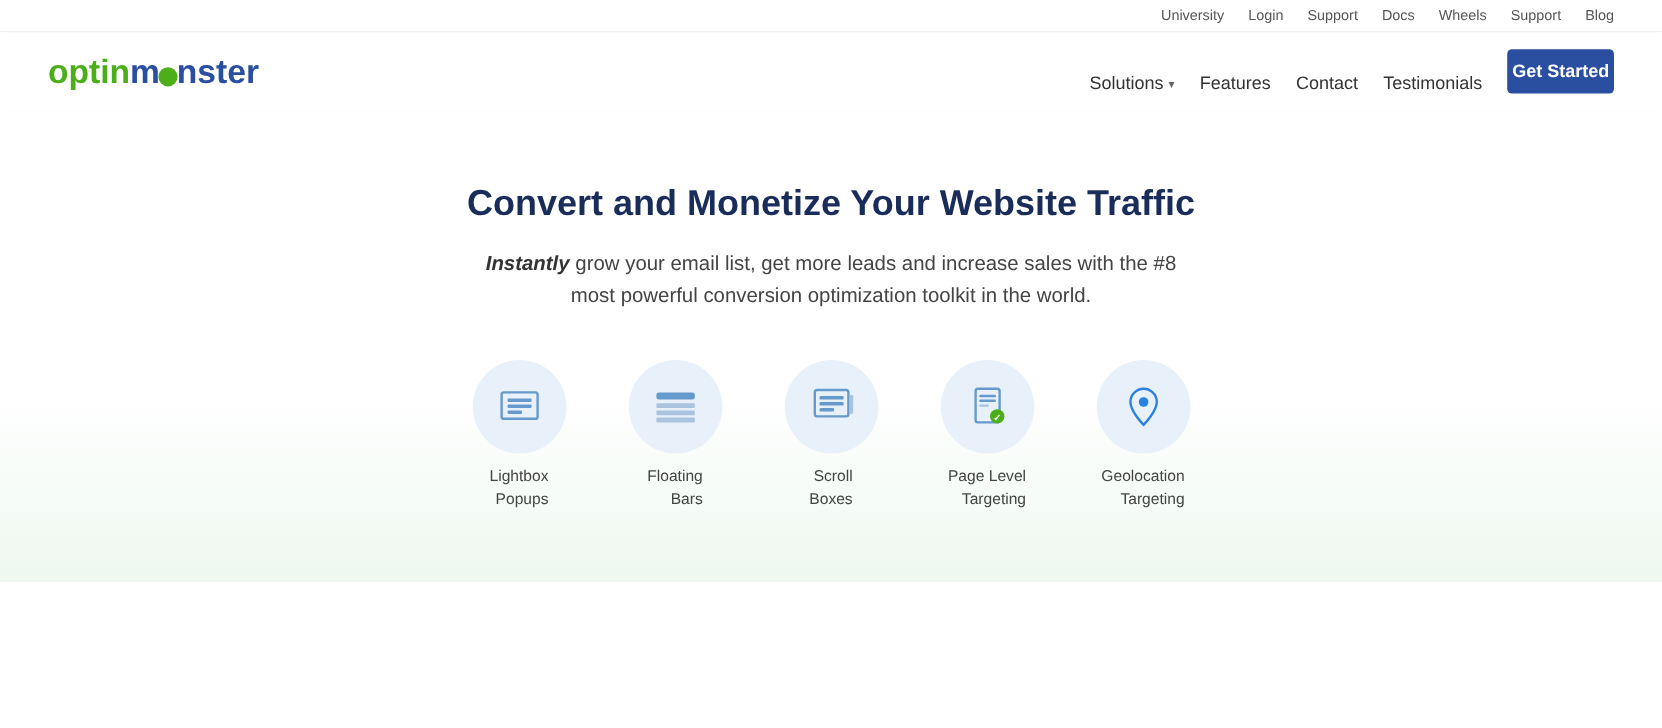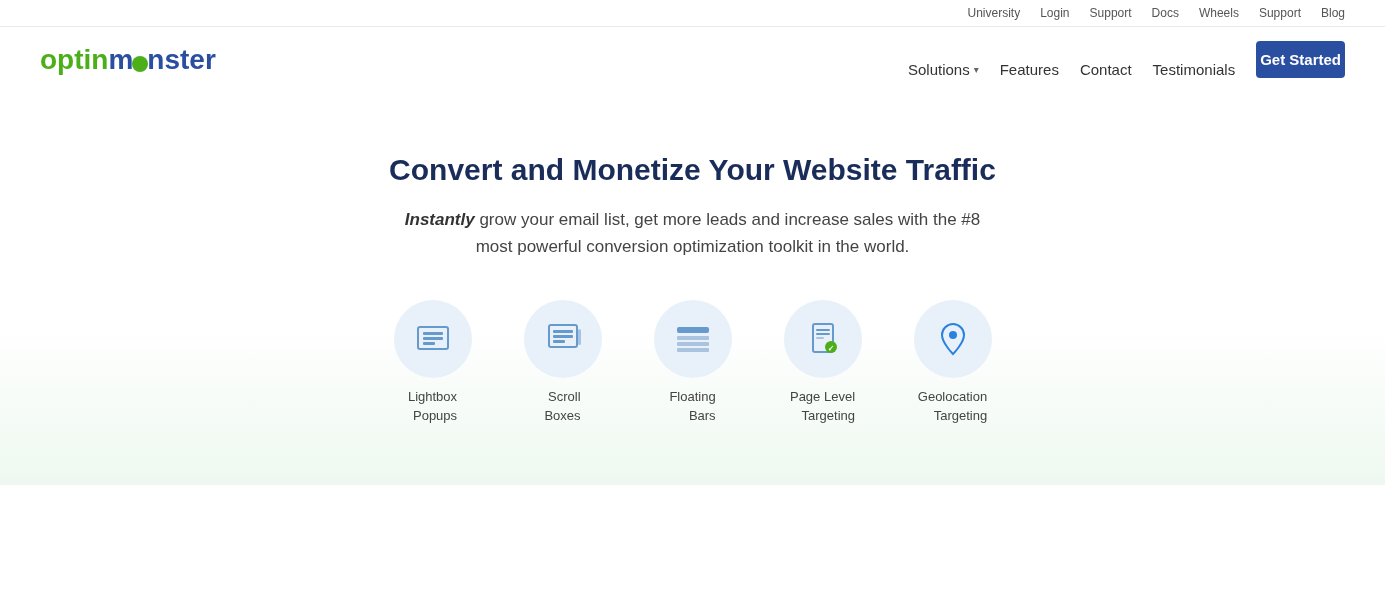--- a/index.html
+++ b/index.html
@@ -156,40 +156,40 @@
           <rect x="10" y="18" width="20" height="3" rx="1" fill="#6699cc"></rect>
           <rect x="10" y="23" width="12" height="3" rx="1" fill="#6699cc"></rect>
         </svg>
       </div>
       <span class="feature-label">Lightbox<br>Popups</span>
     </div>
 
     <div class="feature-item">
       <div class="feature-icon-circle">
         <svg class="icon-svg" viewBox="0 0 40 40">
+          <rect x="4" y="8" width="32" height="6" rx="2" fill="#6699cc"></rect>
+          <rect x="4" y="17" width="32" height="4" rx="1" fill="#aac4e0"></rect>
+          <rect x="4" y="23" width="32" height="4" rx="1" fill="#aac4e0"></rect>
+          <rect x="4" y="29" width="32" height="4" rx="1" fill="#aac4e0"></rect>
+        </svg>
+      </div>
+      <span class="feature-label">Floating<br>Bars</span>
+    </div>
+
+    <div class="feature-item">
+      <div class="feature-icon-circle">
+        <svg class="icon-svg" viewBox="0 0 40 40">
           <rect x="6" y="6" width="28" height="22" rx="2" fill="none" stroke="#6699cc" stroke-width="2"></rect>
           <rect x="10" y="11" width="20" height="3" rx="1" fill="#6699cc"></rect>
           <rect x="10" y="16" width="20" height="3" rx="1" fill="#6699cc"></rect>
           <rect x="10" y="21" width="12" height="3" rx="1" fill="#6699cc"></rect>
           <rect x="35" y="10" width="3" height="16" rx="1.5" fill="#aac4e0"></rect>
         </svg>
       </div>
       <span class="feature-label">Scroll<br>Boxes</span>
-    </div>
-
-    <div class="feature-item">
-      <div class="feature-icon-circle">
-        <svg class="icon-svg" viewBox="0 0 40 40">
-          <rect x="4" y="8" width="32" height="6" rx="2" fill="#6699cc"></rect>
-          <rect x="4" y="17" width="32" height="4" rx="1" fill="#aac4e0"></rect>
-          <rect x="4" y="23" width="32" height="4" rx="1" fill="#aac4e0"></rect>
-          <rect x="4" y="29" width="32" height="4" rx="1" fill="#aac4e0"></rect>
-        </svg>
-      </div>
-      <span class="feature-label">Floating<br>Bars</span>
     </div>
 
 
     <div class="feature-item">
       <div class="feature-icon-circle">
         <svg class="icon-svg" viewBox="0 0 40 40">
           <rect x="10" y="5" width="20" height="28" rx="2" fill="none" stroke="#6699cc" stroke-width="2"></rect>
           <rect x="13" y="10" width="14" height="2" rx="1" fill="#6699cc"></rect>
           <rect x="13" y="14" width="14" height="2" rx="1" fill="#6699cc"></rect>
           <rect x="13" y="18" width="8" height="2" rx="1" fill="#aac4e0"></rect>

